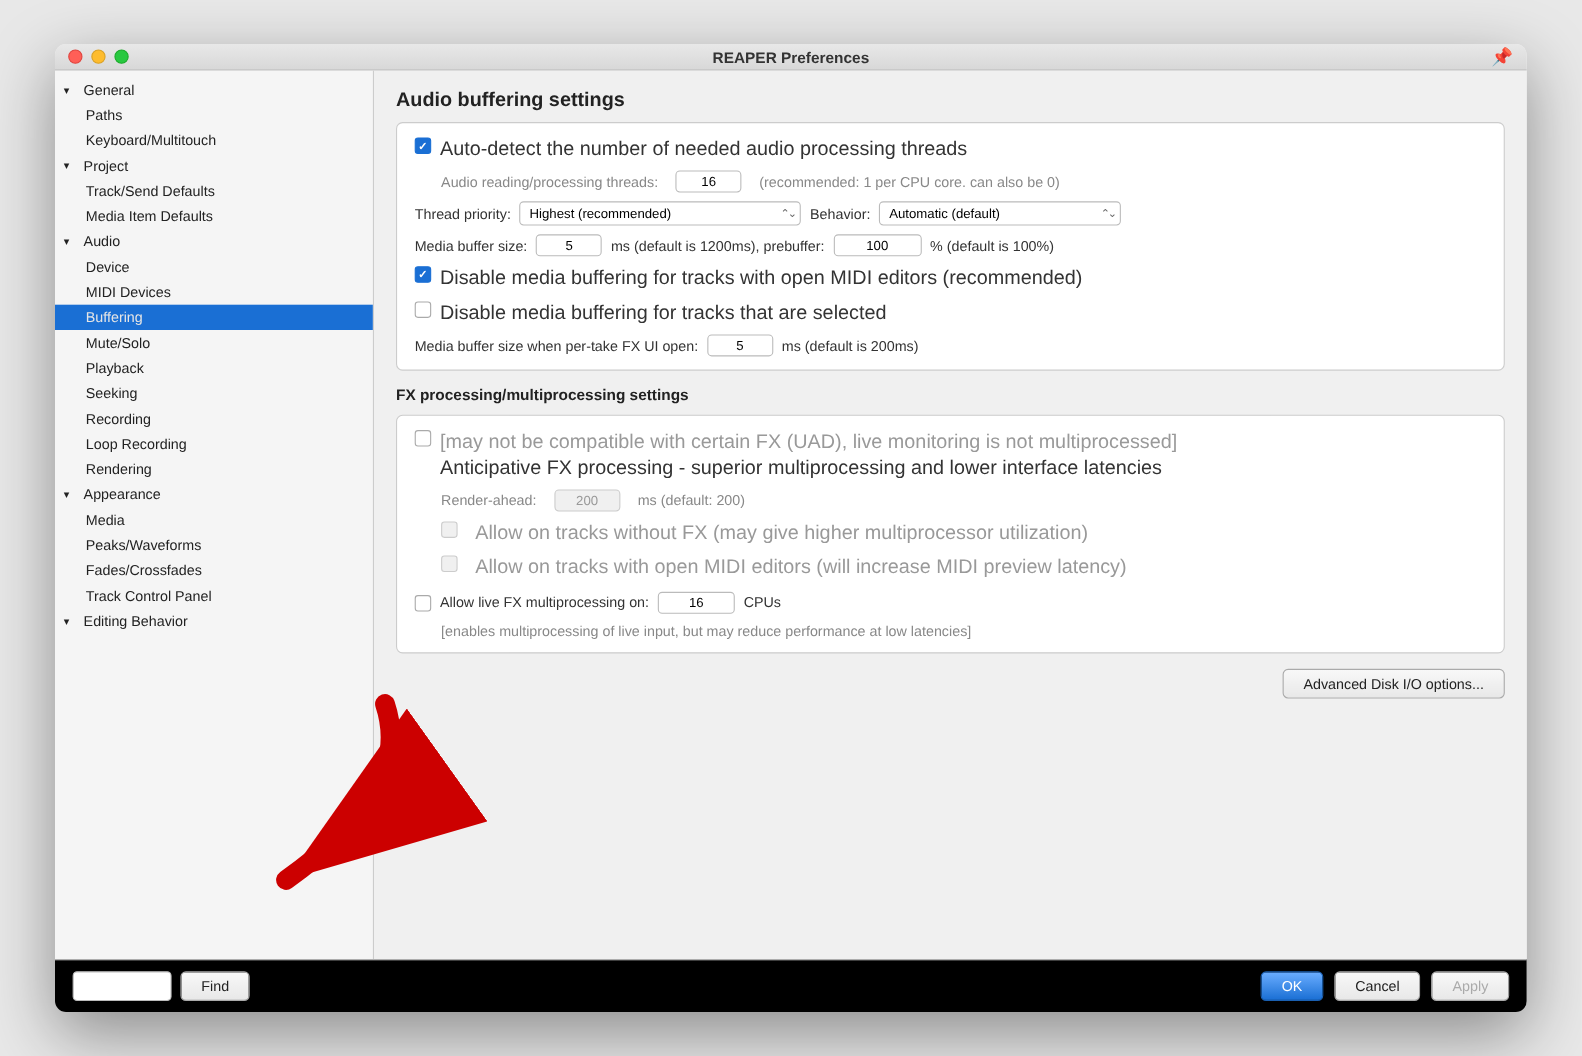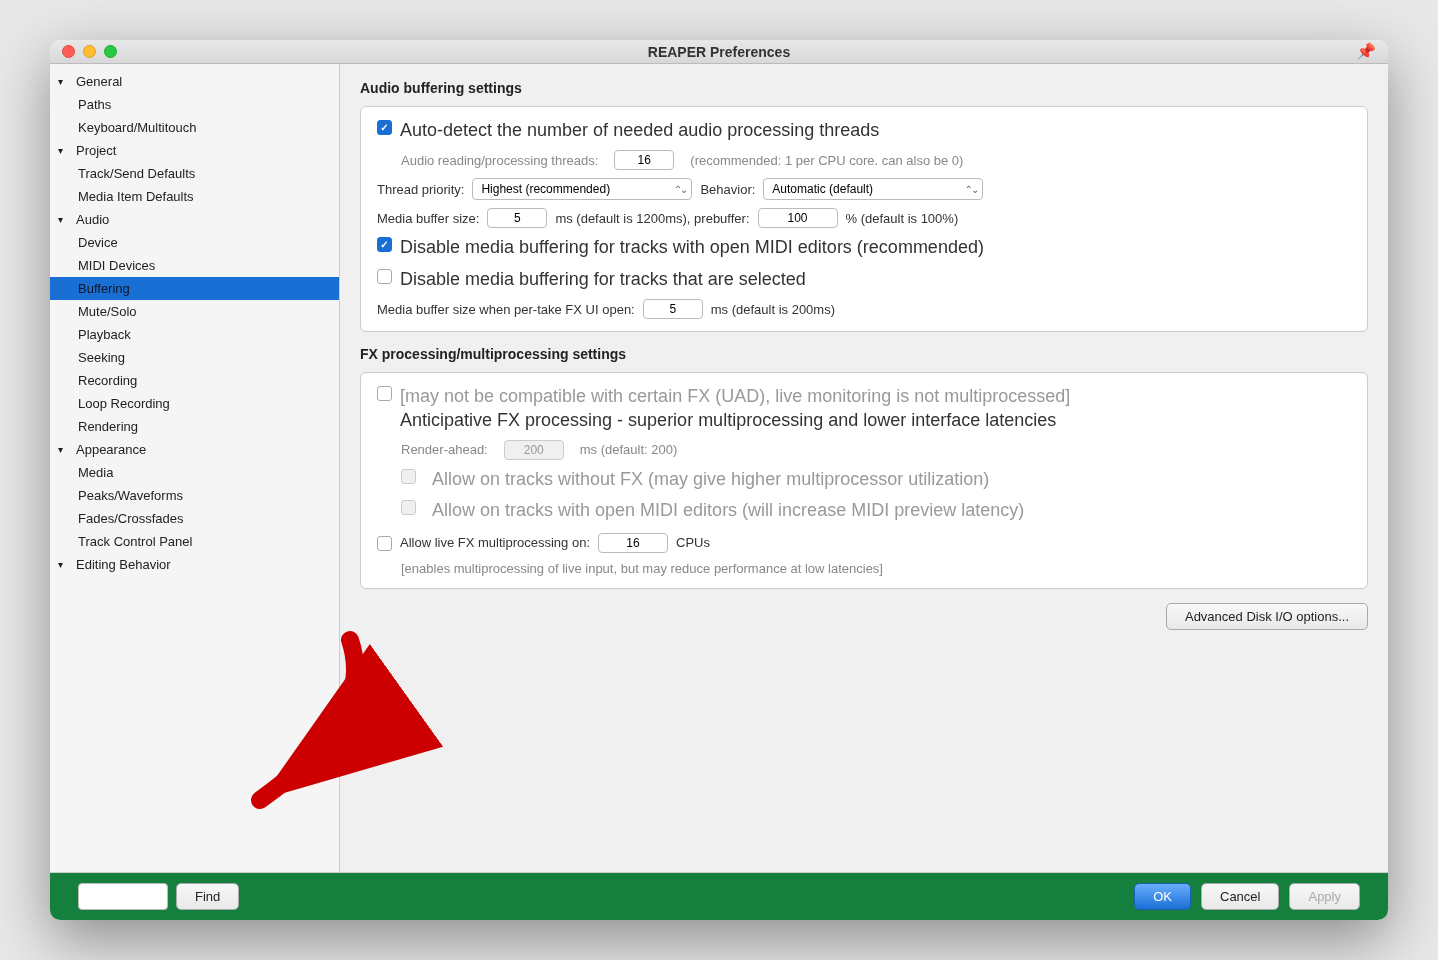--- a/index.html
+++ b/index.html
@@ -77,42 +77,42 @@
       cursor: pointer;
       color: #222;
       font-size: 13px;
       display: flex;
       align-items: center;
       gap: 6px;
       user-select: none;
     }
     .sidebar-item.active {
       background: #1a6fd4;
-      color: #0f172a;
+      color: #e5e5e5;
     }
     .sidebar-item.parent {
       font-weight: 500;
       padding-left: 8px;
     }
     .sidebar-item.child {
       padding-left: 28px;
     }
     .chevron {
       font-size: 10px;
       width: 12px;
       display: inline-block;
     }
     .content-area {
       flex: 1;
       overflow-y: auto;
       padding: 16px 20px;
       background: #f0f0f0;
     }
     .section-title {
-      font-size: 14px;
+      font-size: 18px;
       font-weight: 600;
       color: #222;
       margin-bottom: 10px;
     }
     .settings-box {
       background: white;
       border: 1px solid #ccc;
       border-radius: 6px;
       padding: 12px 16px;
       margin-bottom: 14px;
@@ -217,22 +217,22 @@
       font-size: 14px;
       font-weight: 600;
       color: #222;
       margin-bottom: 10px;
       margin-top: 4px;
     }
     .footer {
       display: flex;
       align-items: flex-end;
       justify-content: space-between;
-      padding: 10px 28px;
-      background: #15803d;
+      padding: 10px 16px;
+      background: #000000;
       border-top: 1px solid #ccc;
       flex-shrink: 0;
     }
     .footer-left { display: flex; gap: 8px; }
     .footer-right { display: flex; gap: 10px; }
     .btn {
       padding: 5px 18px;
       border-radius: 5px;
       border: 1px solid #aaa;
       background: linear-gradient(180deg, #f8f8f8 0%, #e8e8e8 100%);
@@ -378,21 +378,21 @@
 
         <div class="row indent">
           <span class="label-dim">Audio reading/processing threads:</span>
           <input class="input-small" type="text" value="16" style="">
           <span class="label-dim">(recommended: 1 per CPU core. can also be 0)</span>
         </div>
 
         <div class="row" style="margin-top: 8px;">
           <span class="label">Thread priority:</span>
           <div class="select-wrapper">
-            <select class="select-box" style="width:220px;">
+            <select class="select-box" style="width:256px;">
               <option>Highest (recommended)</option>
               <option>Above Normal</option>
               <option>Normal</option>
               <option>Below Normal</option>
             </select>
           </div>
           <span class="label">Behavior:</span>
           <div class="select-wrapper">
             <select class="select-box" style="width:220px;">
               <option>Automatic (default)</option>

